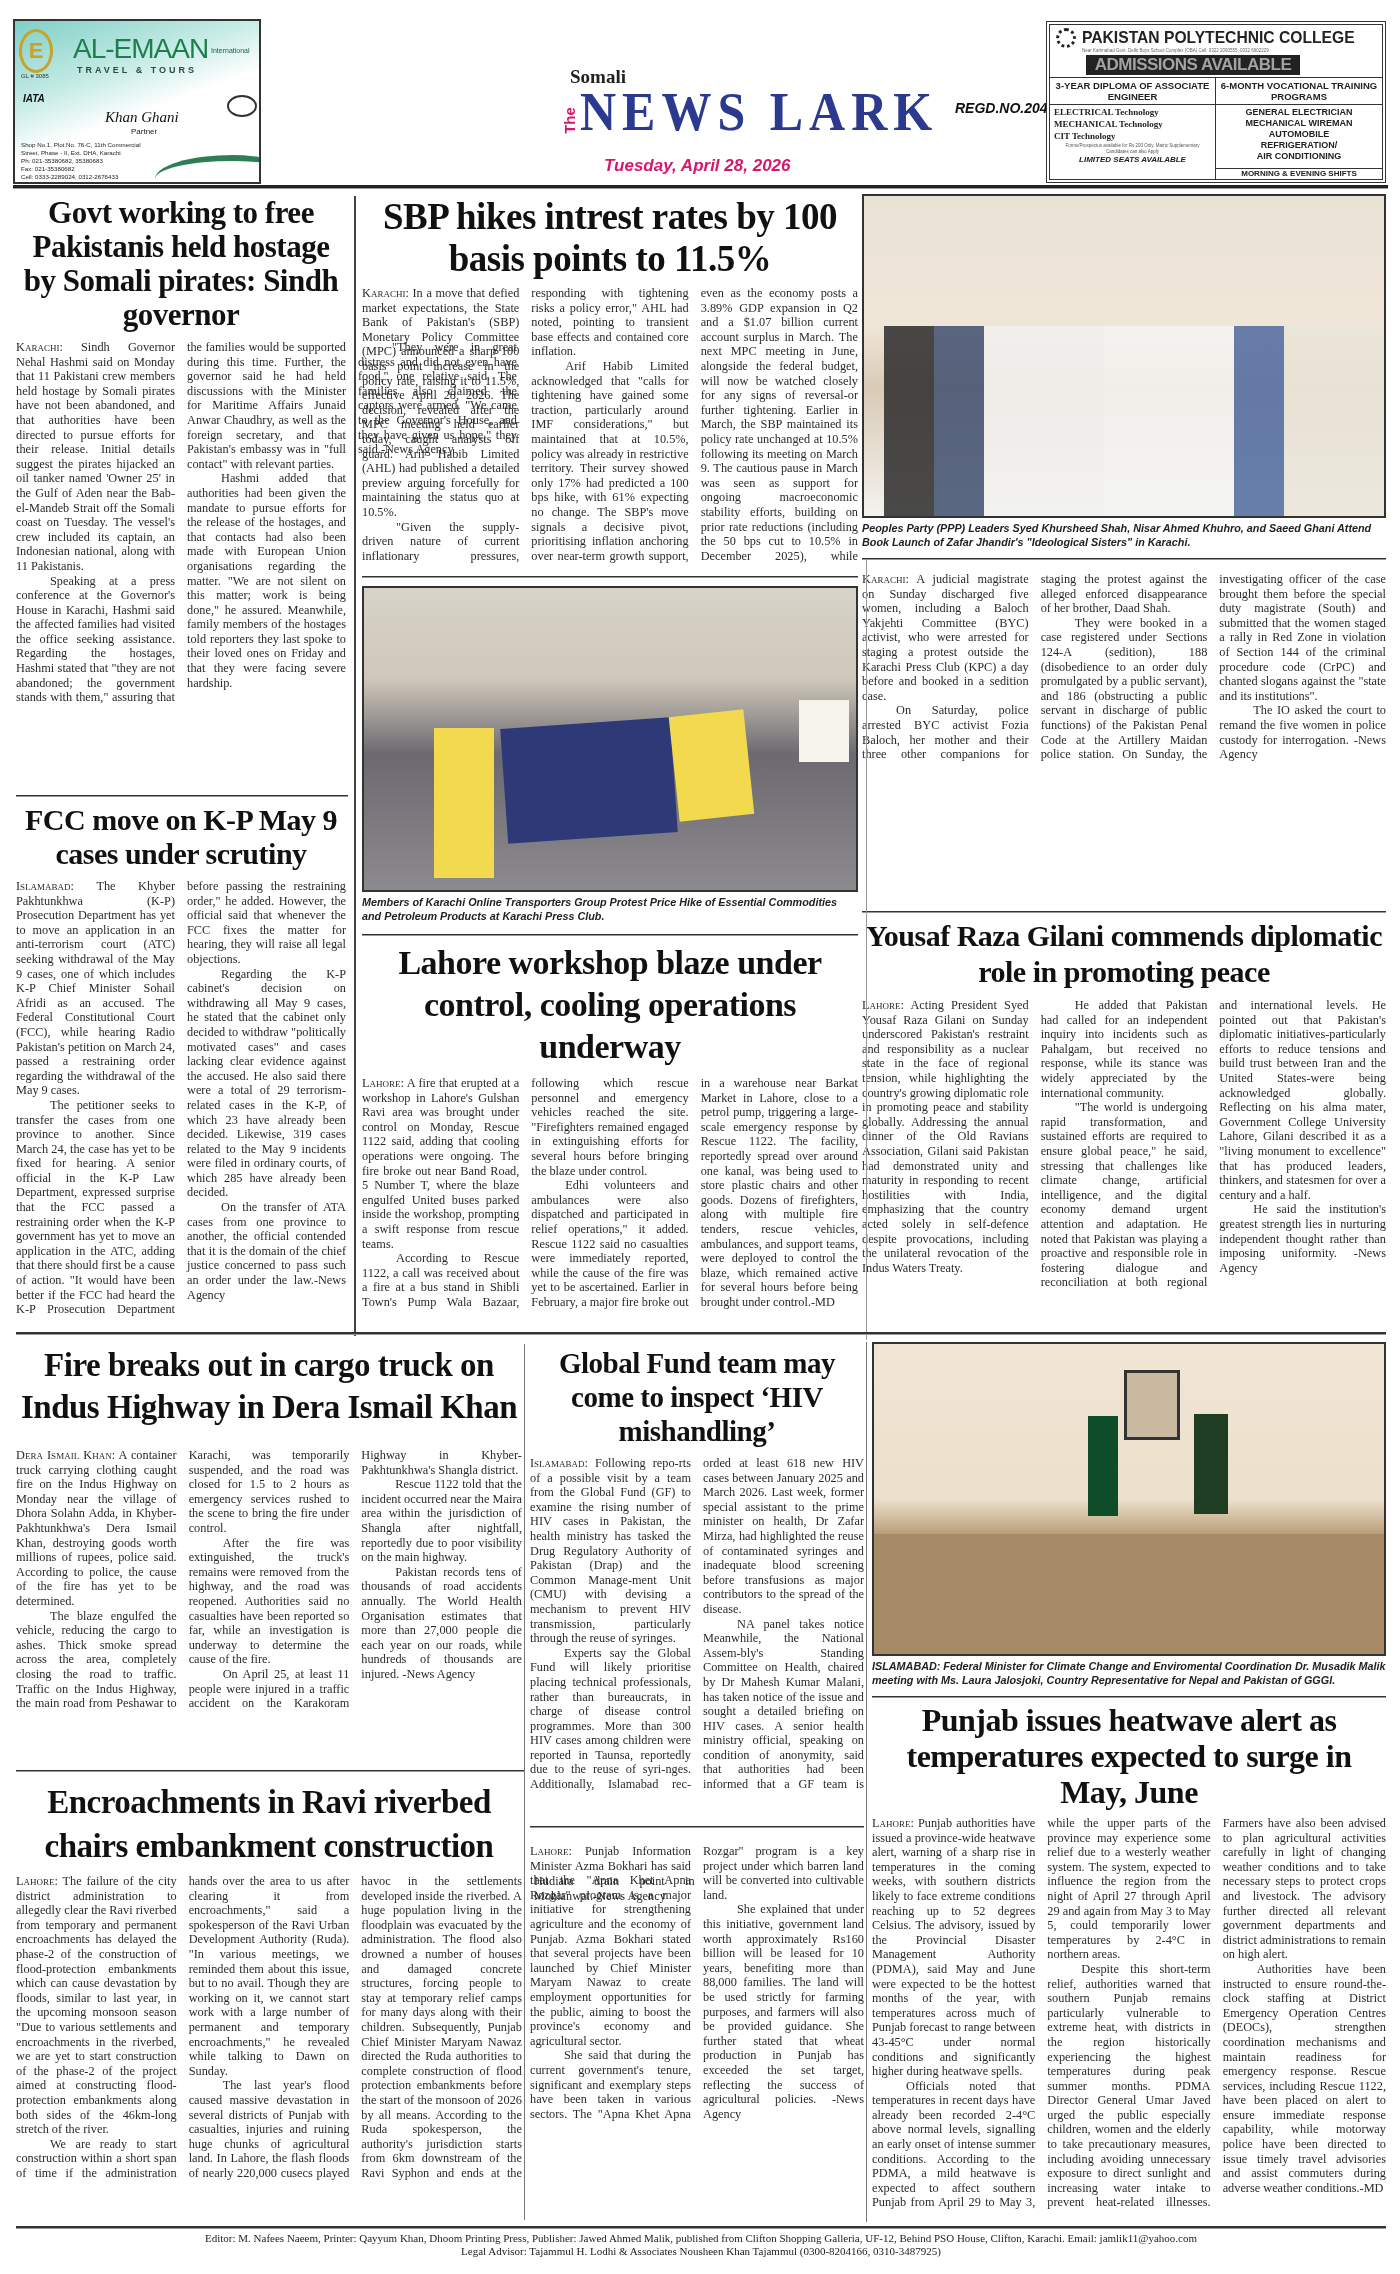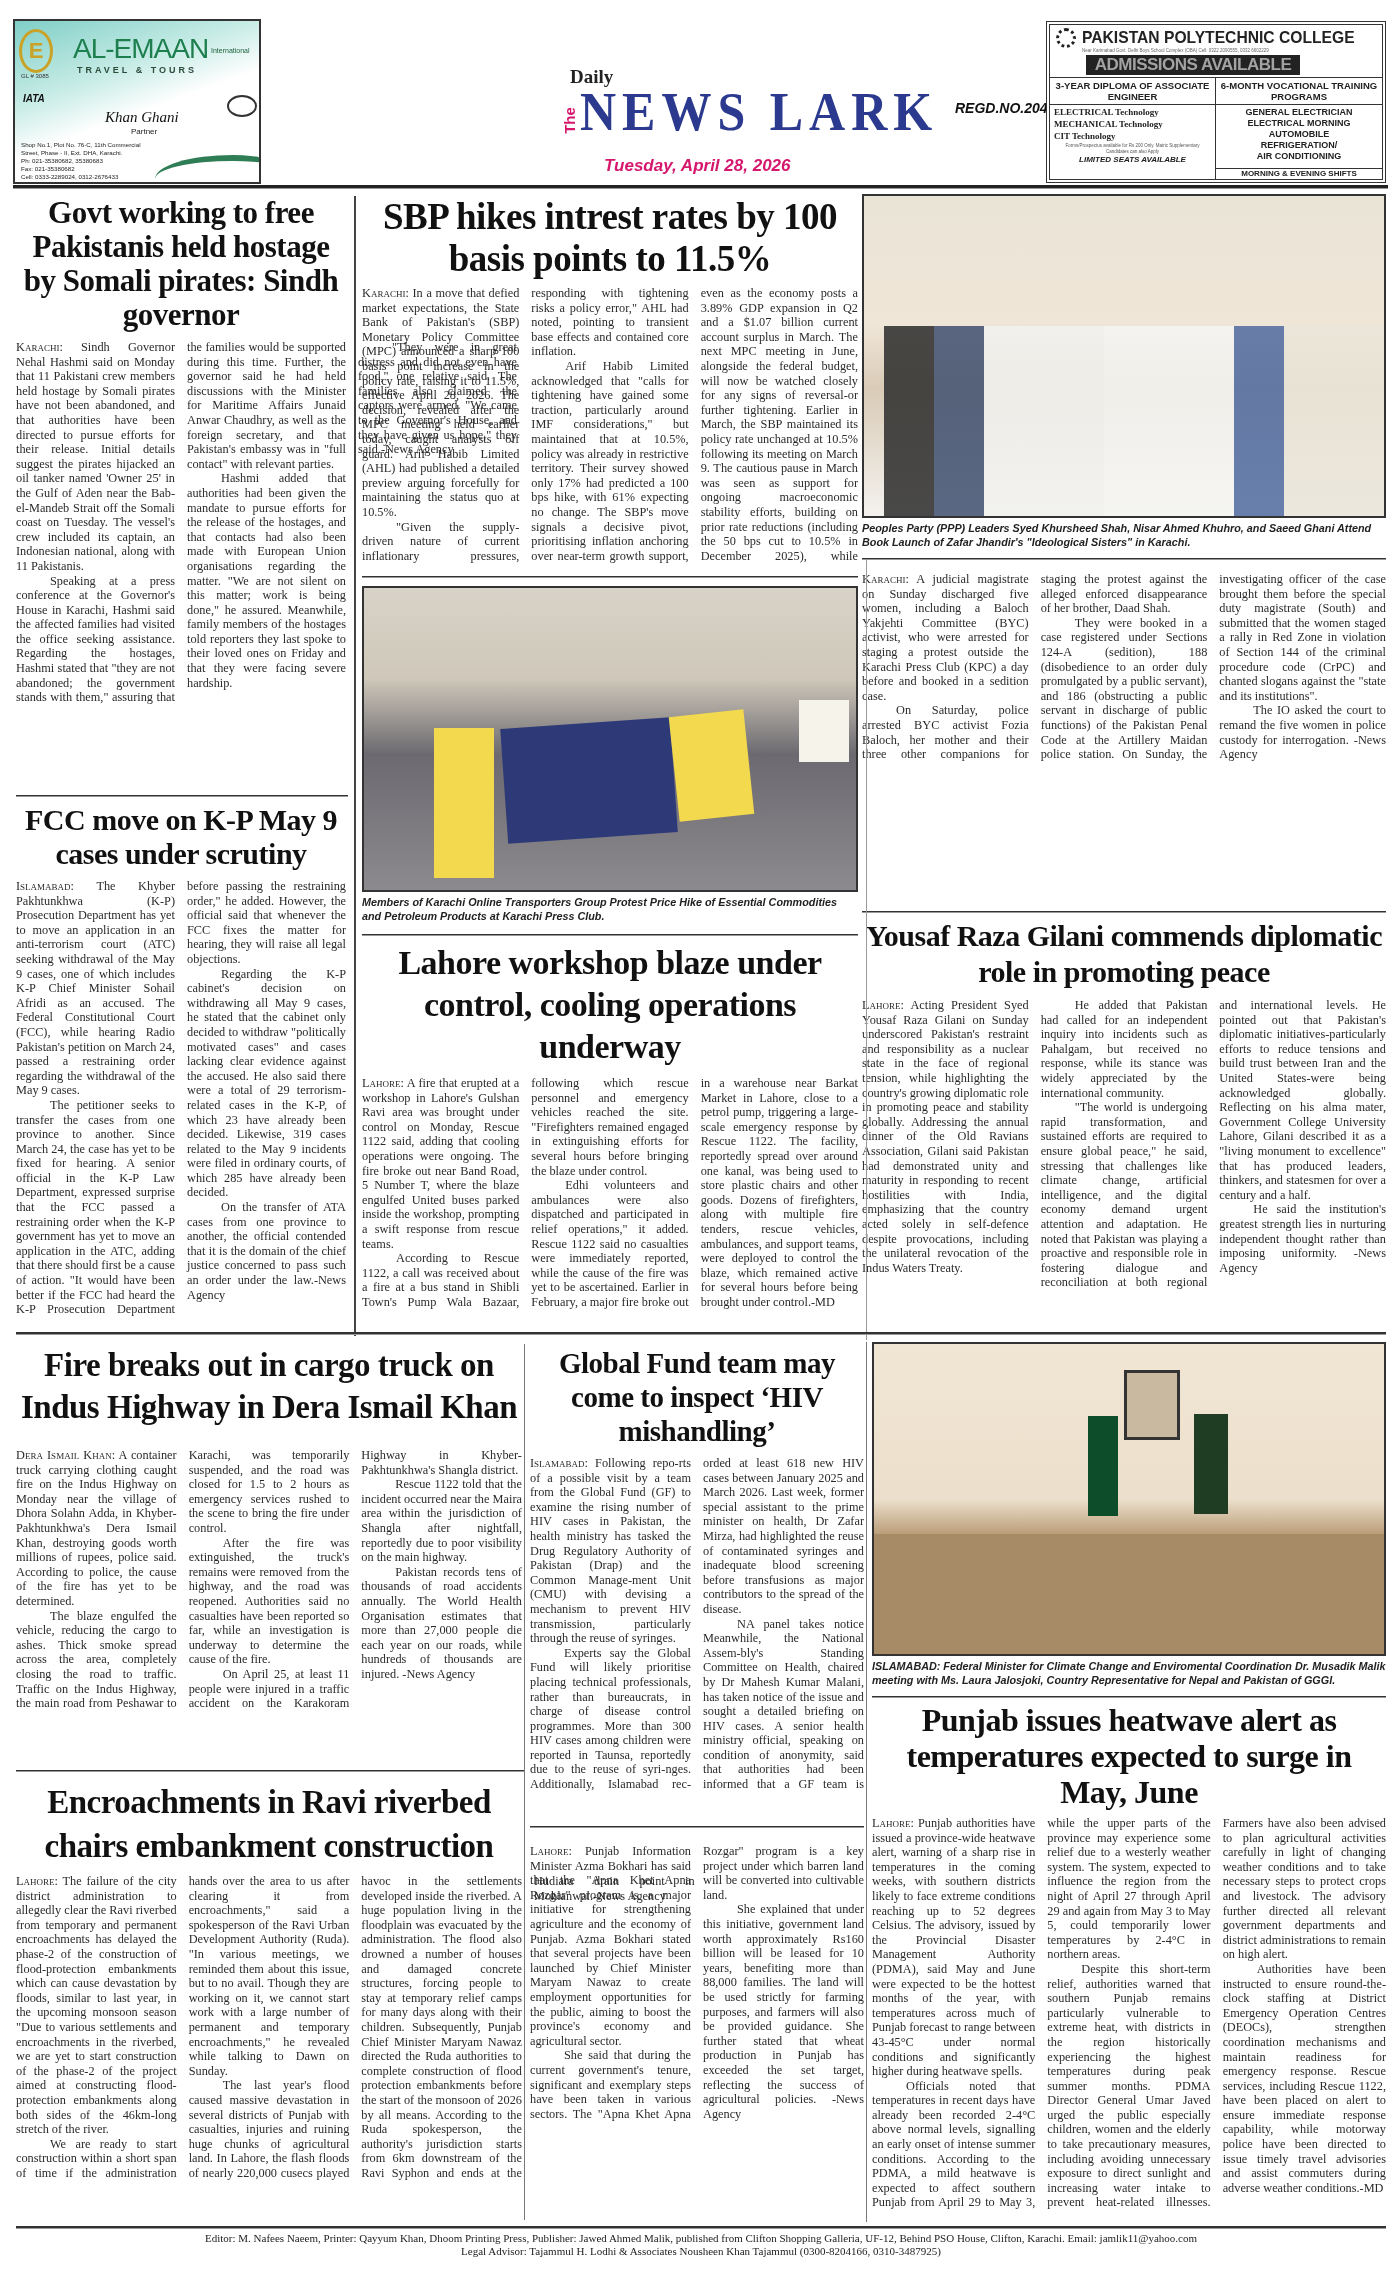--- a/index.html
+++ b/index.html
@@ -39,21 +39,21 @@
       <div>Street, Phase - II, Ext. DHA, Karachi.</div>
       <div>Ph: 021-35380682, 35380683</div>
       <div>Fax: 021-35380682</div>
       <div>Cell: 0333-2289024, 0312-2676433</div>
       <div>E-mail: alemaanintl@hotmail.com</div>
   </div>
   <div class="abs" style="left:140px;top:134px;width:130px;height:40px;border-top:6px solid #2e7d55;border-radius:60% 40% 0 0"></div>
 </div>
 
 <div class="abs masthead">
-  <div class="abs" style="left:10px;top:6px;font:bold 19px 'Liberation Serif',serif;color:#222">Daily</div>
+  <div class="abs" style="left:10px;top:6px;font:bold 19px 'Liberation Serif',serif;color:#222">Somali</div>
   <div class="abs" style="left:-4px;top:52px;transform:rotate(-90deg);font:bold 15px 'Liberation Sans',sans-serif;color:#d6176e">The</div>
   <div class="abs" style="left:20px;top:22px;font:bold 50px 'Liberation Serif',serif;color:#2b3a8f;letter-spacing:6px;white-space:nowrap;transform:scaleY(1.1)">NEWS LARK</div>
   <div class="abs" style="left:44px;top:96px;font:bold italic 17px 'Liberation Sans',sans-serif;color:#d6176e;white-space:nowrap"><span style="color:#d6176e">Tuesday, April 28,</span> <span style="color:#d6176e">2026</span></div>
 </div>
 <div class="abs" style="left:955px;top:100px;font:bold italic 14px 'Liberation Sans',sans-serif;color:#111">REGD.NO.2042</div>
 
 <div class="abs ad2">
   <div style="display:flex;align-items:center;padding:3px 6px 0">
     <div style="width:20px;height:20px;border:3px dotted #222;border-radius:50%;margin-right:6px;flex:none"></div>
     <div style="font:bold 17px 'Liberation Sans',sans-serif;white-space:nowrap;transform:scaleX(0.92);transform-origin:left">PAKISTAN POLYTECHNIC COLLEGE</div>
@@ -68,21 +68,21 @@
         <div>MECHANICAL Technology</div>
         <div>CIT Technology</div>
       </div>
       <div style="font:4.5px/6px 'Liberation Sans',sans-serif;color:#555;padding:0 4px">Forms/Prospectus available for Rs 200 Only. Matric Supplementary Candidates can also Apply</div>
       <div style="font:bold italic 8px 'Liberation Sans',sans-serif">LIMITED SEATS AVAILABLE</div>
     </div>
     <div style="width:50%;text-align:center">
       <div style="font:bold 9.5px/11px 'Liberation Sans',sans-serif;border-bottom:1px solid #333;padding:2px">6-MONTH VOCATIONAL TRAINING PROGRAMS</div>
       <div style="font:bold 9px/11px 'Liberation Sans',sans-serif;padding-top:2px">
         <div>GENERAL ELECTRICIAN</div>
-        <div>ELECTRICAL MORNING</div>
+        <div>MECHANICAL WIREMAN</div>
         <div>AUTOMOBILE</div>
         <div>REFRIGERATION/</div>
         <div>AIR CONDITIONING</div>
       </div>
       <div style="font:bold 8px 'Liberation Sans',sans-serif;border-top:1px solid #333;margin-top:6px">MORNING &amp; EVENING SHIFTS</div>
       <div style="font:5px 'Liberation Sans',sans-serif;color:#444">Forms available from 09:00 am to 06:00 pm</div>
     </div>
   </div>
 </div>
 

